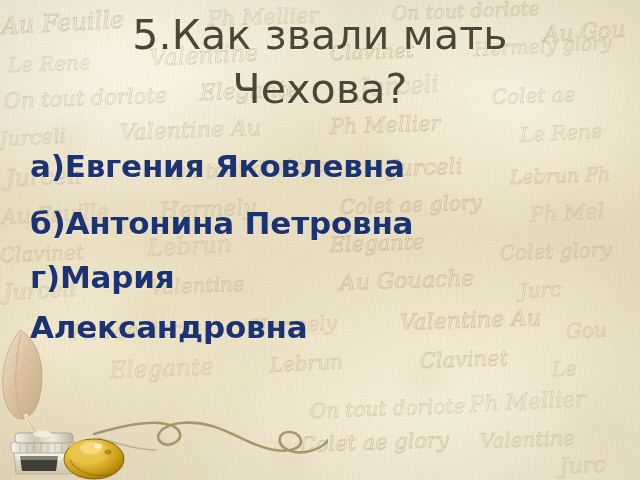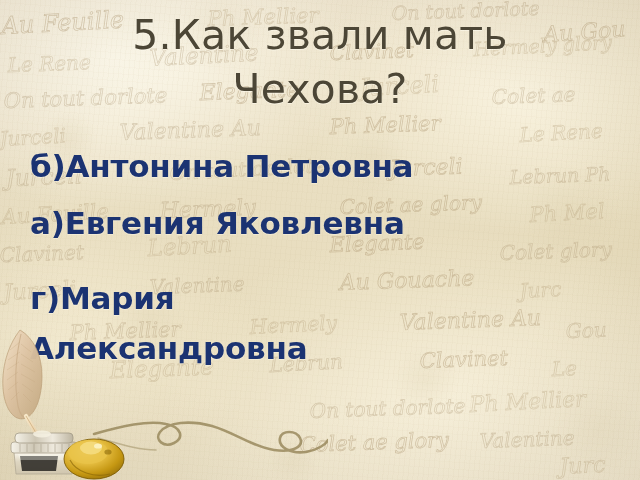--- a/index.html
+++ b/index.html
@@ -110,21 +110,20 @@
     font-weight: bold;
     font-size: 31px;
     line-height: 57px;
     letter-spacing: -0.2px;
     white-space: nowrap;
     text-shadow: 0 1px 0 rgba(255,252,240,0.40);
   }
   .option.wrap {
     white-space: pre-line;
     line-height: 50px;
-    margin-top: 21px;
   }
 
   
   #quill-art {
     position: absolute;
     left: -2px;
     top: 326px;
     width: 330px;
     height: 154px;
     pointer-events: none;
@@ -202,22 +201,22 @@
       </g>
     </svg>
   </div>
 
   <div class="bg-vignette"></div>
 
   <div id="title">5.Как звали мать
 Чехова?</div>
 
   <div id="options">
+    <div class="option">а)Евгения Яковлевна</div>
     <div class="option">б)Антонина Петровна</div>
-    <div class="option">а)Евгения Яковлевна</div>
     <div class="option wrap">г)Мария
  Александровна</div>
   </div>
 
   <div id="quill-art">
     <svg viewBox="0 0 330 154" xmlns="http://www.w3.org/2000/svg" aria-hidden="true">
       <defs>
         <linearGradient id="featherGrad" x1="0" y1="0" x2="1" y2="1">
           <stop offset="0%" stop-color="#f3e2c9"></stop>
           <stop offset="45%" stop-color="#ddc3a2"></stop>

